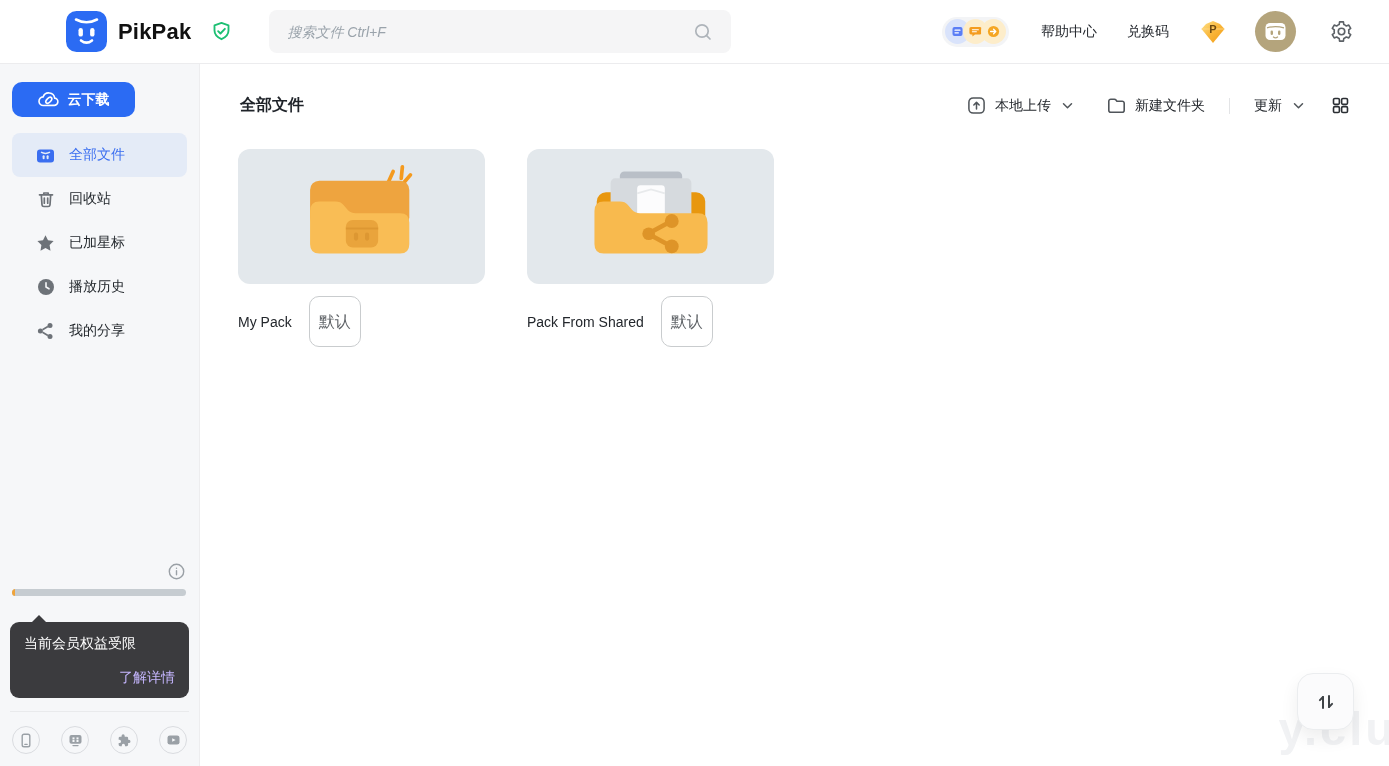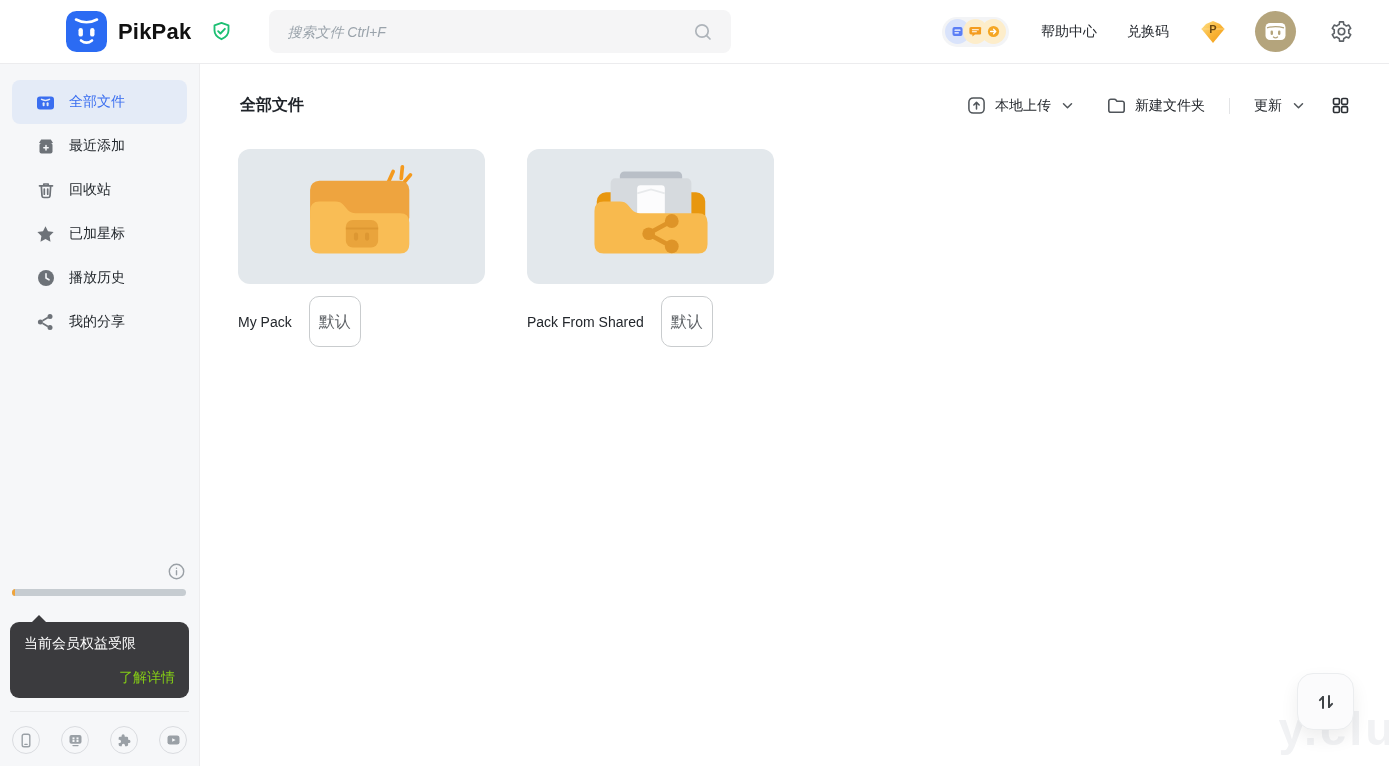--- a/index.html
+++ b/index.html
@@ -44,21 +44,21 @@
 
   .info-i { position:absolute; right:14px; bottom:186px; cursor:pointer; display:flex; }
   .progress { position:absolute; left:12px; right:13px; bottom:170px; height:7px; border-radius:4px;
               background:#c6ccd1; overflow:hidden; }
   .progress .fill { width:3px; height:100%; background:#f0a43b; }
   .tooltip { position:absolute; left:10px; right:10px; bottom:68px; height:76px; background:#3b3b3e;
              border-radius:9px; padding:13px 14px;margin-top:16px; }
   .tooltip::before { content:""; position:absolute; top:-7px; left:21px; border-left:8px solid transparent;
              border-right:8px solid transparent; border-bottom:8px solid #3b3b3e; }
   .tooltip .tt-text { color:#fff; font-size:14px; }
-  .tooltip .tt-link { position:absolute; right:14px; bottom:11px; color:#84cc16; font-size:14px; cursor:pointer; }
+  .tooltip .tt-link { position:absolute; right:14px; bottom:11px; color:#c4b5fd; font-size:14px; cursor:pointer; }
   .side-divider { position:absolute; left:10px; right:10px; bottom:54px; height:1px; background:#e9eaec; }
   .footer-icons { position:absolute; left:12px; right:12px; bottom:12px; display:flex; justify-content:space-between; }
   .f-ic { width:28px; height:28px; border:1px solid #dadce0; border-radius:50%; display:grid; place-items:center;
           color:#9aa0a6; cursor:pointer; background:transparent; }
 
   
   main { position:absolute; top:64px; left:200px; right:0; bottom:0; background:#fff; }
   .main-head { display:flex; align-items:center; justify-content:space-between; margin:31px 40px 0 40px; }
   .page-title { font-size:16px; font-weight:600; color:#1f2329; }
   .toolbar { display:flex; align-items:center; font-size:14px; color:#23272c; }
@@ -166,42 +166,41 @@
       <span class="gear">
         <svg width="23" height="23" viewBox="0 0 24 24" fill="none" stroke="#5c6166" stroke-width="1.7" stroke-linejoin="round">
           <circle cx="12" cy="12" r="3.4"></circle>
           <path d="M19.5 13.6a8 8 0 0 0 0-3.2l2.1-1.6-2-3.5-2.5 1a8 8 0 0 0-2.7-1.6L14 2h-4l-.4 2.7a8 8 0 0 0-2.7 1.6l-2.5-1-2 3.5 2.1 1.6a8 8 0 0 0 0 3.2l-2.1 1.6 2 3.5 2.5-1a8 8 0 0 0 2.7 1.6L10 22h4l.4-2.7a8 8 0 0 0 2.7-1.6l2.5 1 2-3.5z"></path>
         </svg>
       </span>
     </div>
   </header>
 
   <aside>
+    <button class="cloud-btn">
+      <span style="display:flex">
+        <svg width="21" height="17" viewBox="0 0 21 17" fill="none" stroke="#fff" stroke-width="1.6" stroke-linecap="round">
+          <path d="M5.5 14.5a4.3 4.3 0 0 1-.4-8.6 6 6 0 0 1 11.6 1.2 3.6 3.6 0 0 1-.9 7.2z"></path>
+          <ellipse cx="10.8" cy="9.3" rx="3.7" ry="2" transform="rotate(-45 10.8 9.3)"></ellipse>
+        </svg>
+      </span>
+      <span>云下载</span>
+    </button>
 
     <nav>
       <div class="nav-item active">
         <span class="nicon">
           <svg width="19" height="17" viewBox="0 0 19 17">
               <rect x="1" y="2.5" width="17" height="13" rx="3" fill="currentColor"></rect>
               <path d="M5 5.2 Q9.5 7.6 14 5.2" fill="none" stroke="#e4ebf7" stroke-width="1.5"></path>
               <rect x="6.6" y="8.2" width="2" height="4" rx="1" fill="#e4ebf7"></rect>
               <rect x="10.6" y="8.2" width="2" height="4" rx="1" fill="#e4ebf7"></rect>
             </svg>
         </span>
         <span>全部文件</span>
-      </div>
-      <div class="nav-item">
-        <span class="nicon">
-          <svg width="18" height="17" viewBox="0 0 18 17">
-              <path d="M4.2 1.5h9.6L16 5H2z" fill="currentColor"></path>
-              <rect x="2.5" y="5" width="13" height="10.5" rx="2" fill="currentColor"></rect>
-              <path d="M9 7.6v4.4M6.8 9.8h4.4" stroke="#f6f7f9" stroke-width="1.5" stroke-linecap="round"></path>
-            </svg>
-        </span>
-        <span>最近添加</span>
       </div>
       <div class="nav-item">
         <span class="nicon">
           <svg width="18" height="18" viewBox="0 0 18 18" fill="none" stroke="currentColor" stroke-width="1.7" stroke-linecap="round" stroke-linejoin="round">
             <path d="M2.5 4.8h13M6.8 4.8V3h4.4v1.8M4.3 4.8l.7 10a1.9 1.9 0 0 0 1.9 1.7h4.2a1.9 1.9 0 0 0 1.9-1.7l.7-10"></path>
             <path d="M7.3 8v5.2M10.7 8v5.2"></path>
           </svg>
         </span>
         <span>回收站</span>
       </div>

